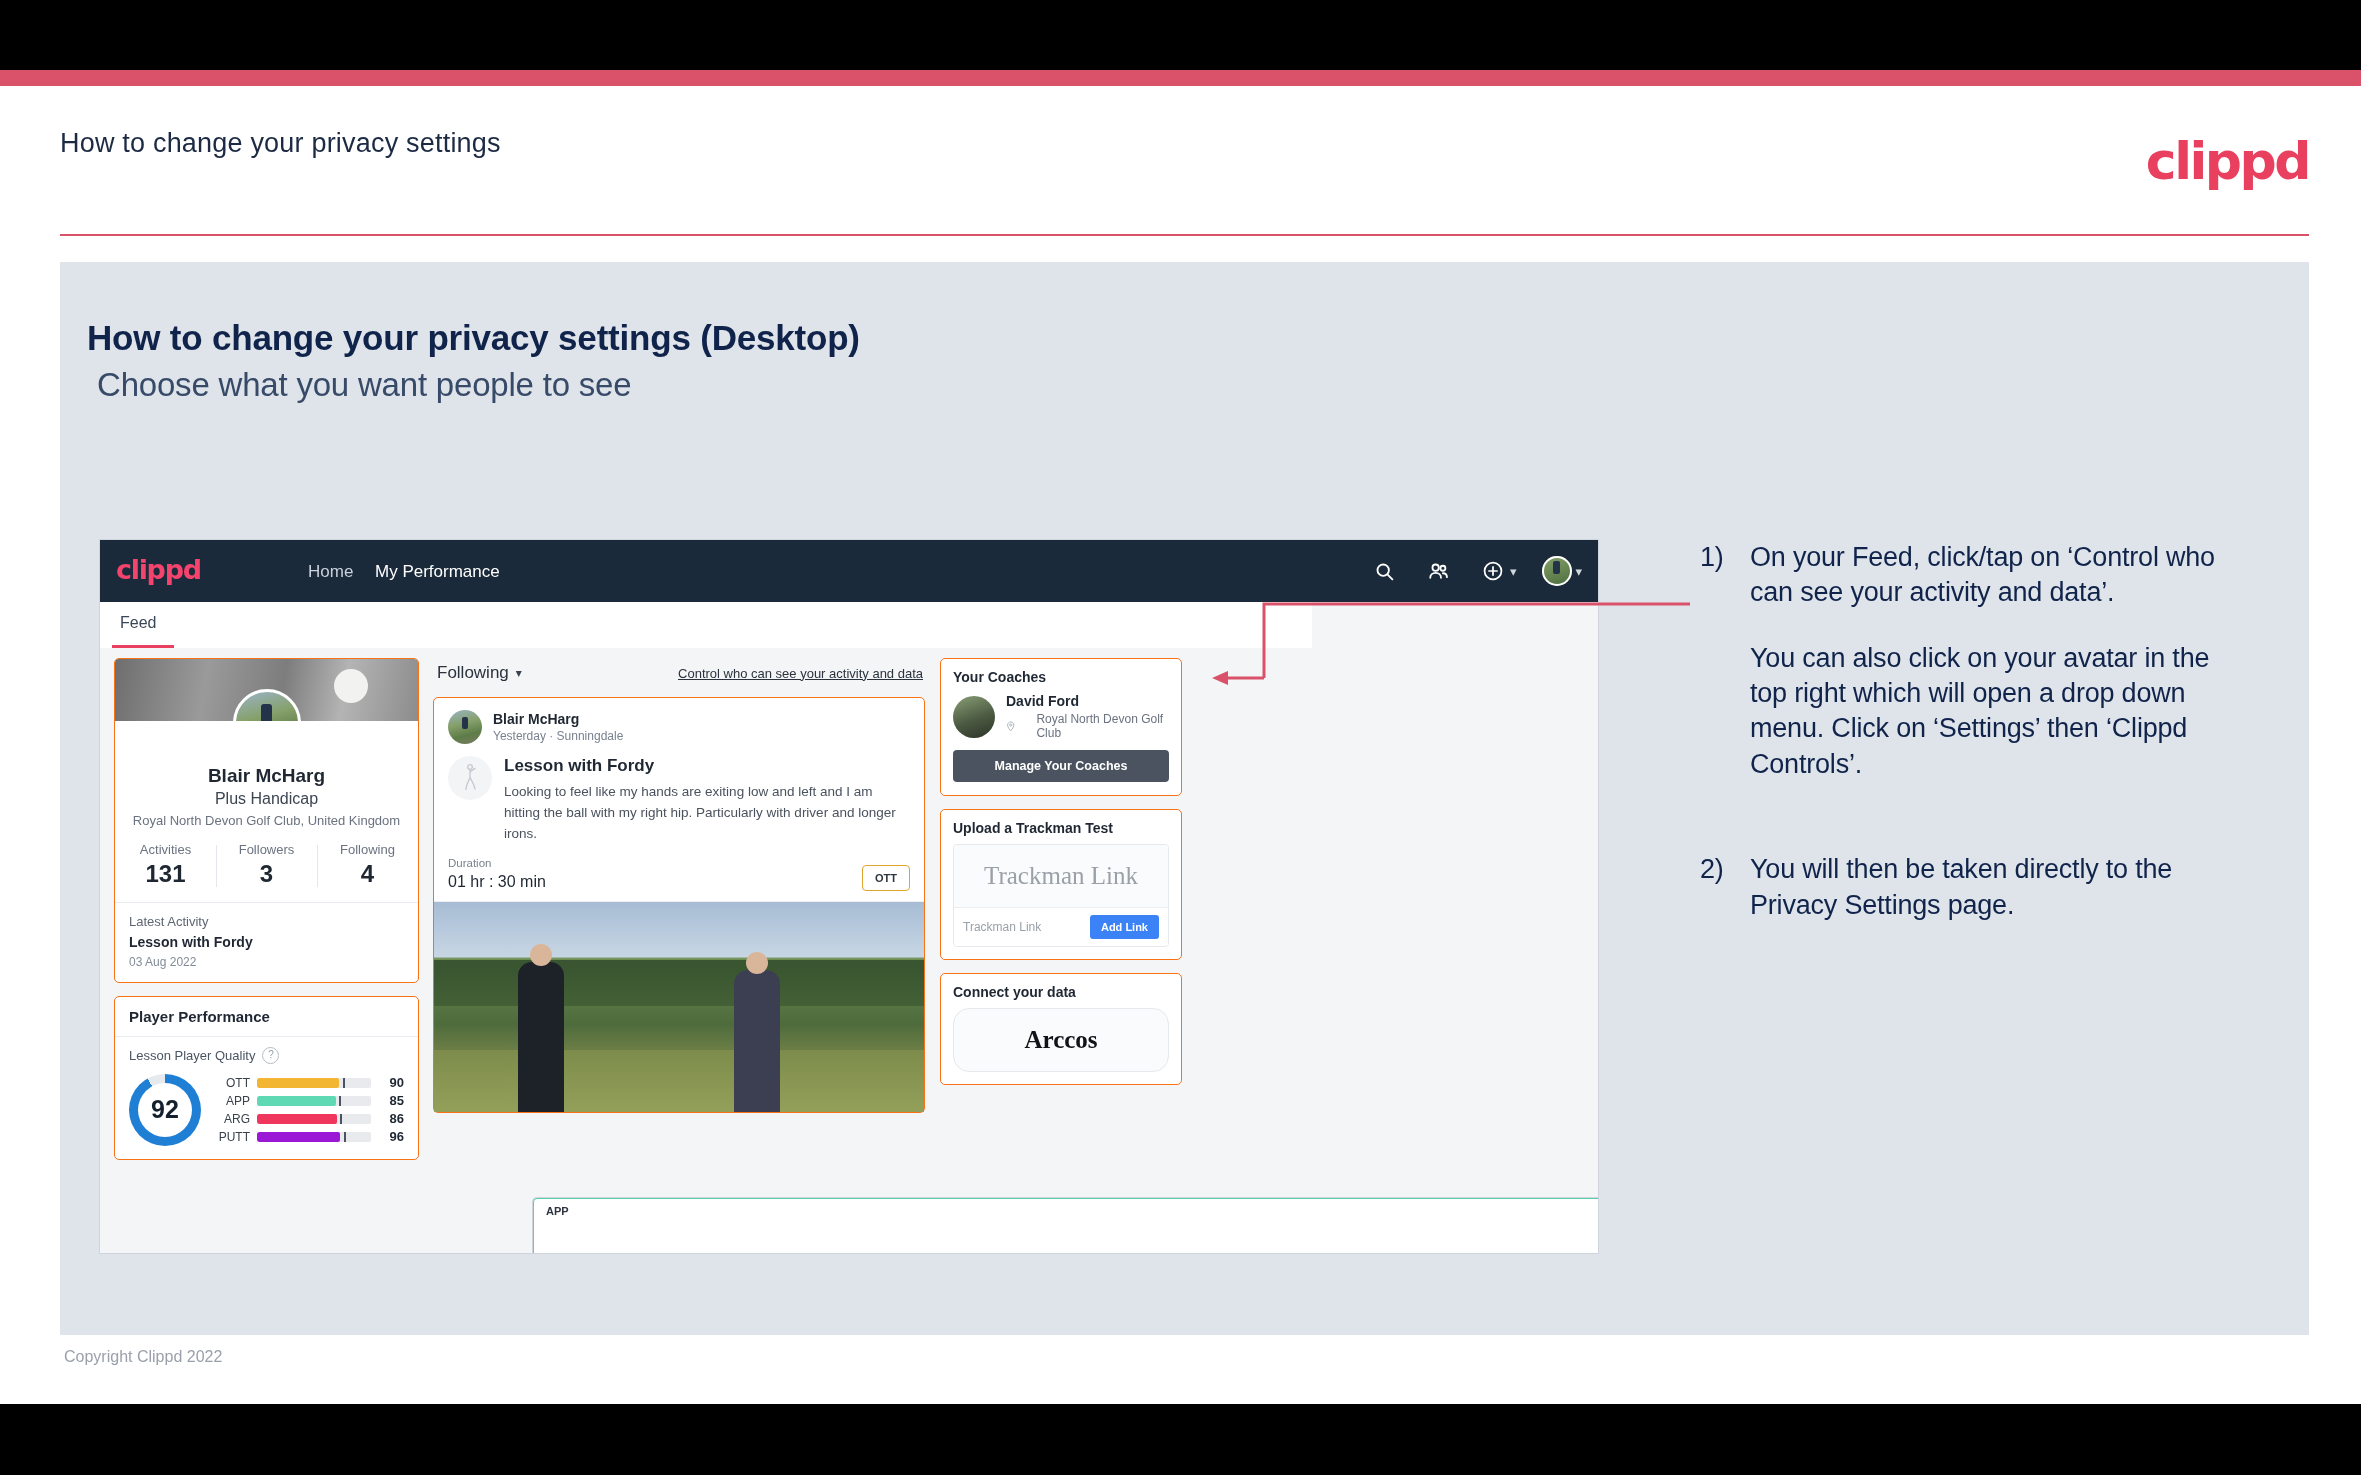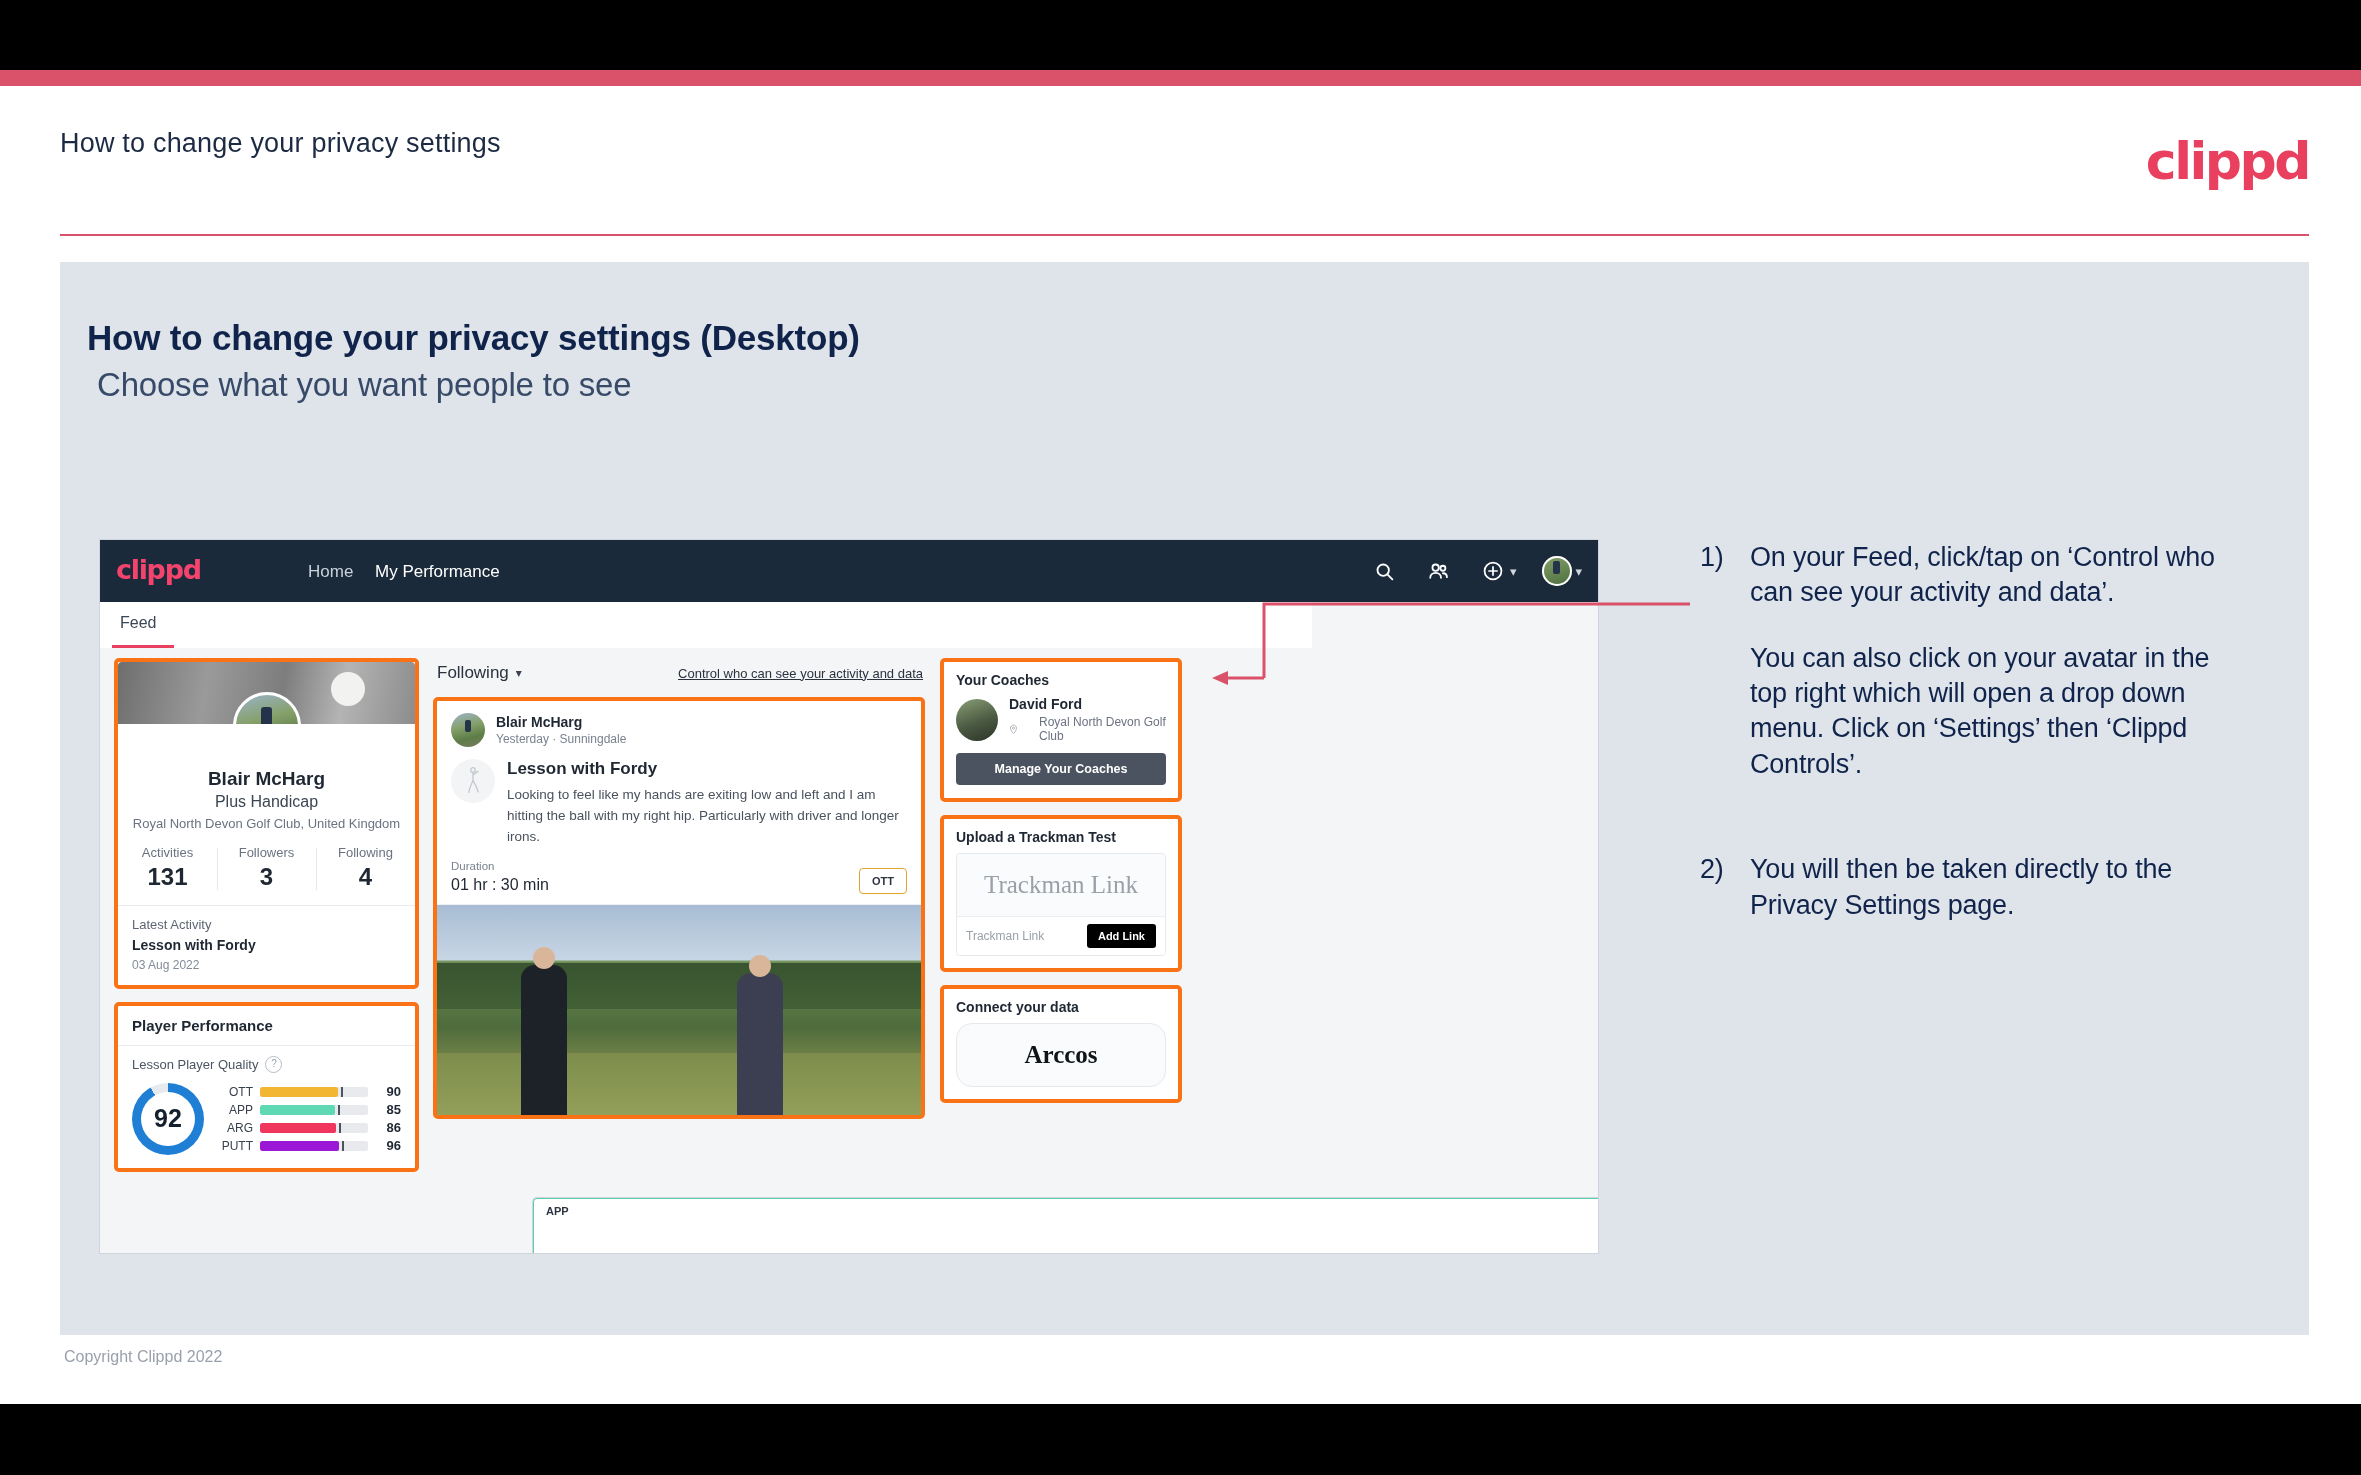--- a/index.html
+++ b/index.html
@@ -33,21 +33,21 @@
   .chev{font-size:13px;color:#cfd6de;margin-left:3px;}
   .avatar-sm{width:30px;height:30px;border-radius:50%;background:linear-gradient(160deg,#86a06a 0%,#6b8a55 45%,#4a6b3d 100%);box-shadow:0 0 0 2px #fff inset;position:relative;overflow:hidden;}
   .avatar-sm:after{content:"";position:absolute;left:11px;top:5px;width:7px;height:13px;background:#24324a;border-radius:2px;}
 
   .app-tabs{position:absolute;left:0;top:62px;width:1212px;height:46px;background:#fff;border-bottom:1px solid #e2e5ea;}
   .tab-feed{position:absolute;left:20px;top:12px;font-size:16px;color:#3b4757;}
   .tab-underline{position:absolute;left:12px;top:43px;width:62px;height:3px;background:#e8405e;}
 
   .app-body{position:absolute;left:0;top:108px;width:1498px;height:605px;background:#f4f5f7;}
 
-  .card{background:#fff;border:4px solid #f97316;border-radius:5px;}
+  .card{background:#fff;border:1px solid #f97316;border-radius:5px;}
 
   
   .col-left{position:absolute;left:14px;top:10px;width:305px;}
   .prof-cover{height:62px;background:linear-gradient(100deg,#6e6e6e 0%,#9a9a9a 30%,#7d7d7d 55%,#b4b4b4 75%,#8c8c8c 100%);position:relative;border-radius:4px 4px 0 0;overflow:hidden;}
   .prof-cover:after{content:"";position:absolute;right:50px;top:10px;width:34px;height:34px;border-radius:50%;background:#f2f2f0;}
   .prof-av{position:absolute;left:50%;transform:translateX(-50%);top:30px;width:62px;height:62px;border-radius:50%;background:linear-gradient(165deg,#9ab4c9 0%,#86a06a 40%,#5d7d48 70%,#7d7a63 100%);border:3px solid #fff;overflow:hidden;}
   .prof-av:after{content:"";position:absolute;left:25px;top:12px;width:11px;height:22px;background:#24324a;border-radius:3px;}
   .prof-inner{padding:40px 0 0;text-align:center;}
   .prof-name{font-size:19px;font-weight:700;color:#1f2733;margin-top:4px;}
   .prof-hcp{font-size:16px;color:#3c4552;margin-top:3px;}
@@ -120,21 +120,21 @@
   .rc-head{padding:10px 12px 8px;font-size:14px;font-weight:700;color:#1f2733;}
   .coach-row{display:flex;align-items:center;gap:11px;padding:0 12px 10px;}
   .coach-av{width:42px;height:42px;border-radius:50%;flex:none;background:linear-gradient(160deg,#8a9f76 0%,#4b5a42 55%,#2c3328 100%);}
   .coach-name{font-size:14px;font-weight:700;color:#1f2733;}
   .coach-club{font-size:12px;color:#6b7280;margin-top:3px;display:flex;align-items:center;gap:21px;}
   .btn-dark{margin:0 12px 13px;height:32px;border-radius:4px;background:#4a535f;color:#fff;font-size:12.5px;font-weight:700;display:flex;align-items:center;justify-content:center;}
   .tm-box{margin:0 12px 12px;border:1px solid #e5e8ec;border-radius:4px;overflow:hidden;}
   .tm-logo{height:62px;background:#fafbfc;display:flex;align-items:center;justify-content:center;font-family:"Liberation Serif",serif;font-size:25px;color:#9aa0a8;}
   .tm-row{display:flex;align-items:center;justify-content:space-between;border-top:1px solid #eceef1;padding:7px 9px;background:#fff;}
   .tm-ph{font-size:12px;color:#9aa0a8;}
-  .btn-add{background:#000000;color:#fff;font-size:11px;font-weight:700;padding:6px 11px;border-radius:3px;}
+  .btn-add{background:#3b82f6;color:#fff;font-size:11px;font-weight:700;padding:6px 11px;border-radius:3px;}
   .arccos-box{margin:0 12px 12px;border:1px solid #e5e8ec;border-radius:16px;height:62px;background:#fafbfc;display:flex;align-items:center;justify-content:center;font-family:"Liberation Serif",serif;font-size:25px;font-weight:700;color:#101418;}
 
   
   .callout{position:absolute;left:1212px;top:596px;width:480px;height:104px;pointer-events:none;}
 
   
   .instr{position:absolute;left:1700px;top:540px;width:520px;color:#10244b;}
   .ins-item{display:flex;gap:16px;font-size:27px;line-height:1.31;letter-spacing:-.2px;}
   .ins-num{width:34px;flex:none;}
   .ins-item2{margin-top:70px;}

